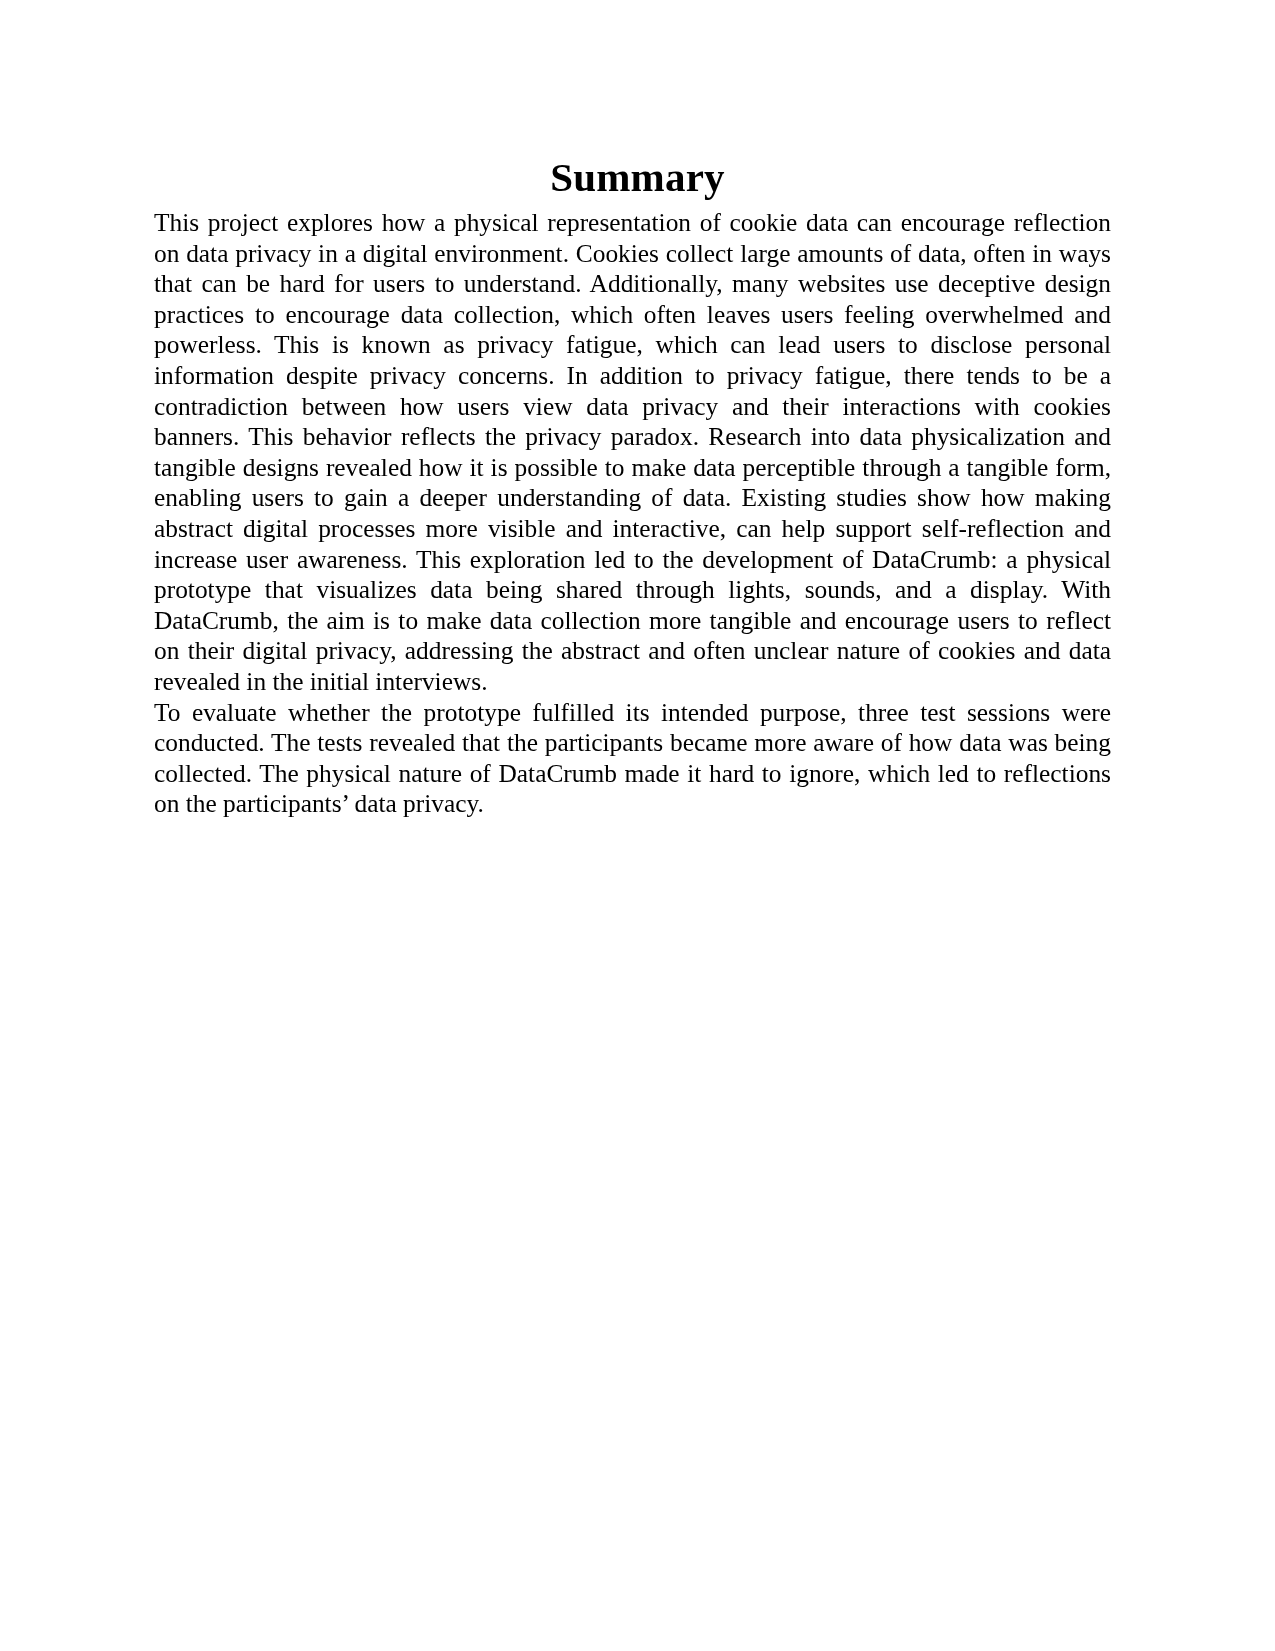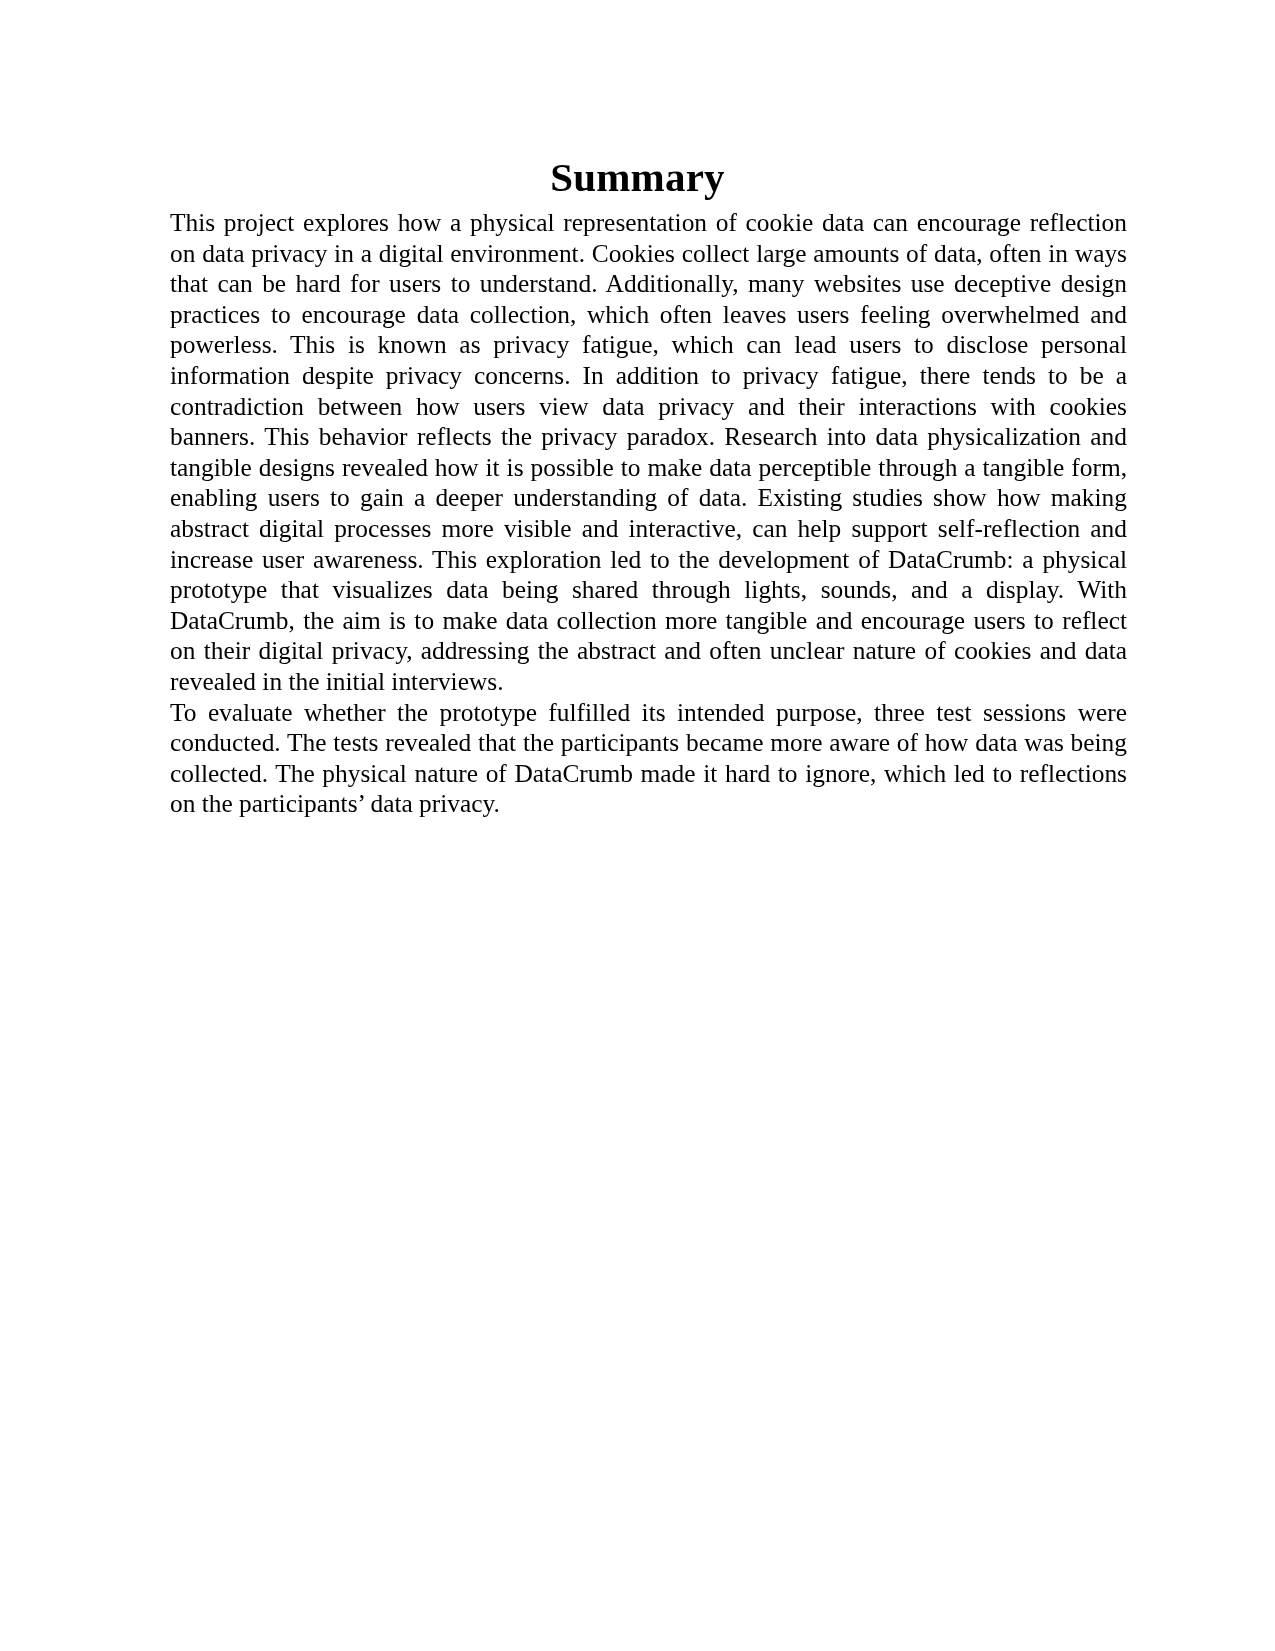--- a/index.html
+++ b/index.html
@@ -25,21 +25,20 @@
     font-size: 41px;
     font-weight: bold;
     letter-spacing: 0.2px;
     line-height: 1.1;
   }
   .body-block {
     position: absolute;
     left: 154px;
     top: 207px;
     width: 957px;
-    margin-left: 16px;
   }
   .para {
     margin: 0;
     text-align: justify;
     text-justify: inter-word;
     font-size: 25.4px;
     line-height: 30.6px;
     text-indent: 0;
     hyphens: none;
     -webkit-hyphens: none;

